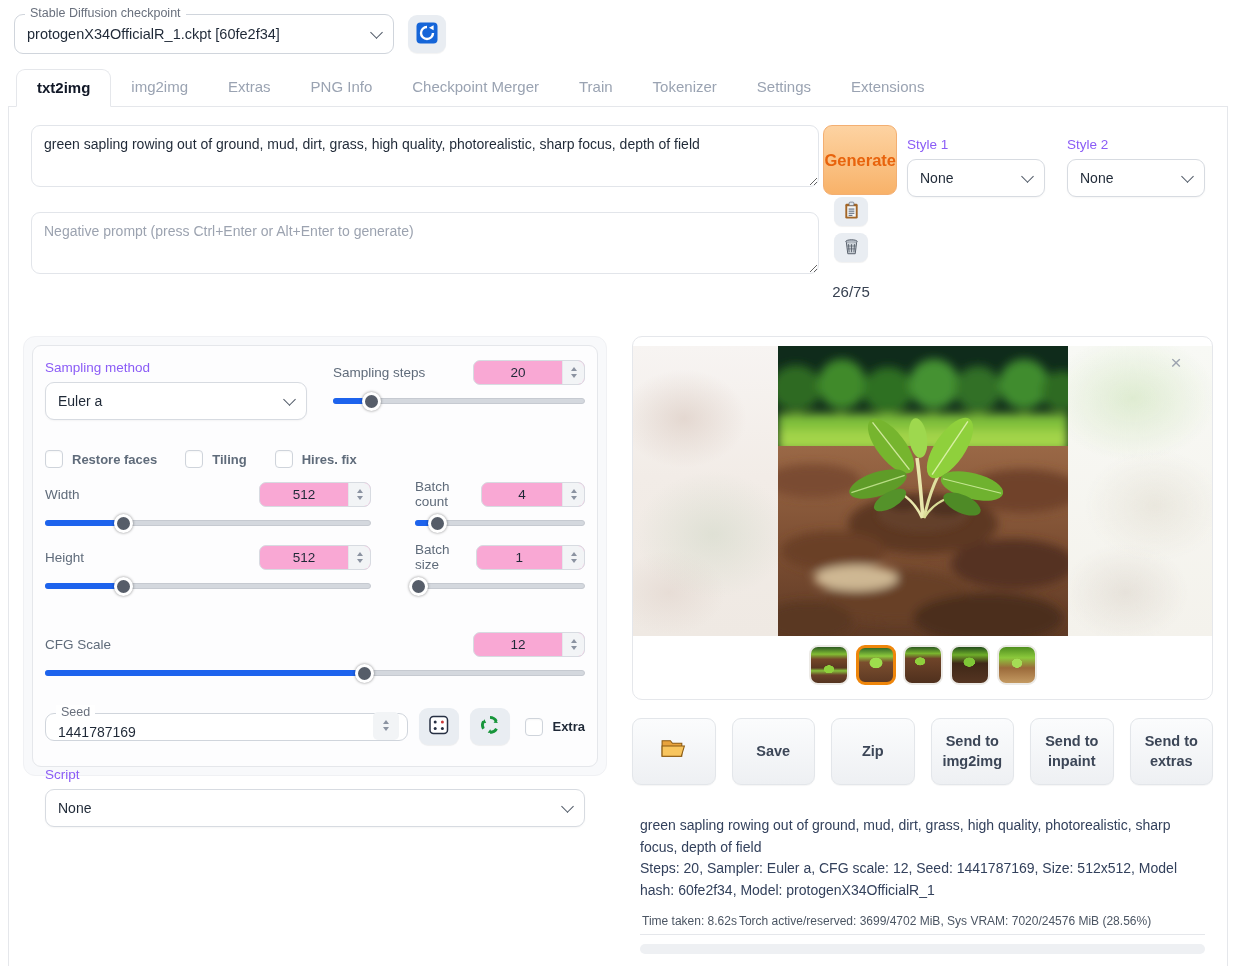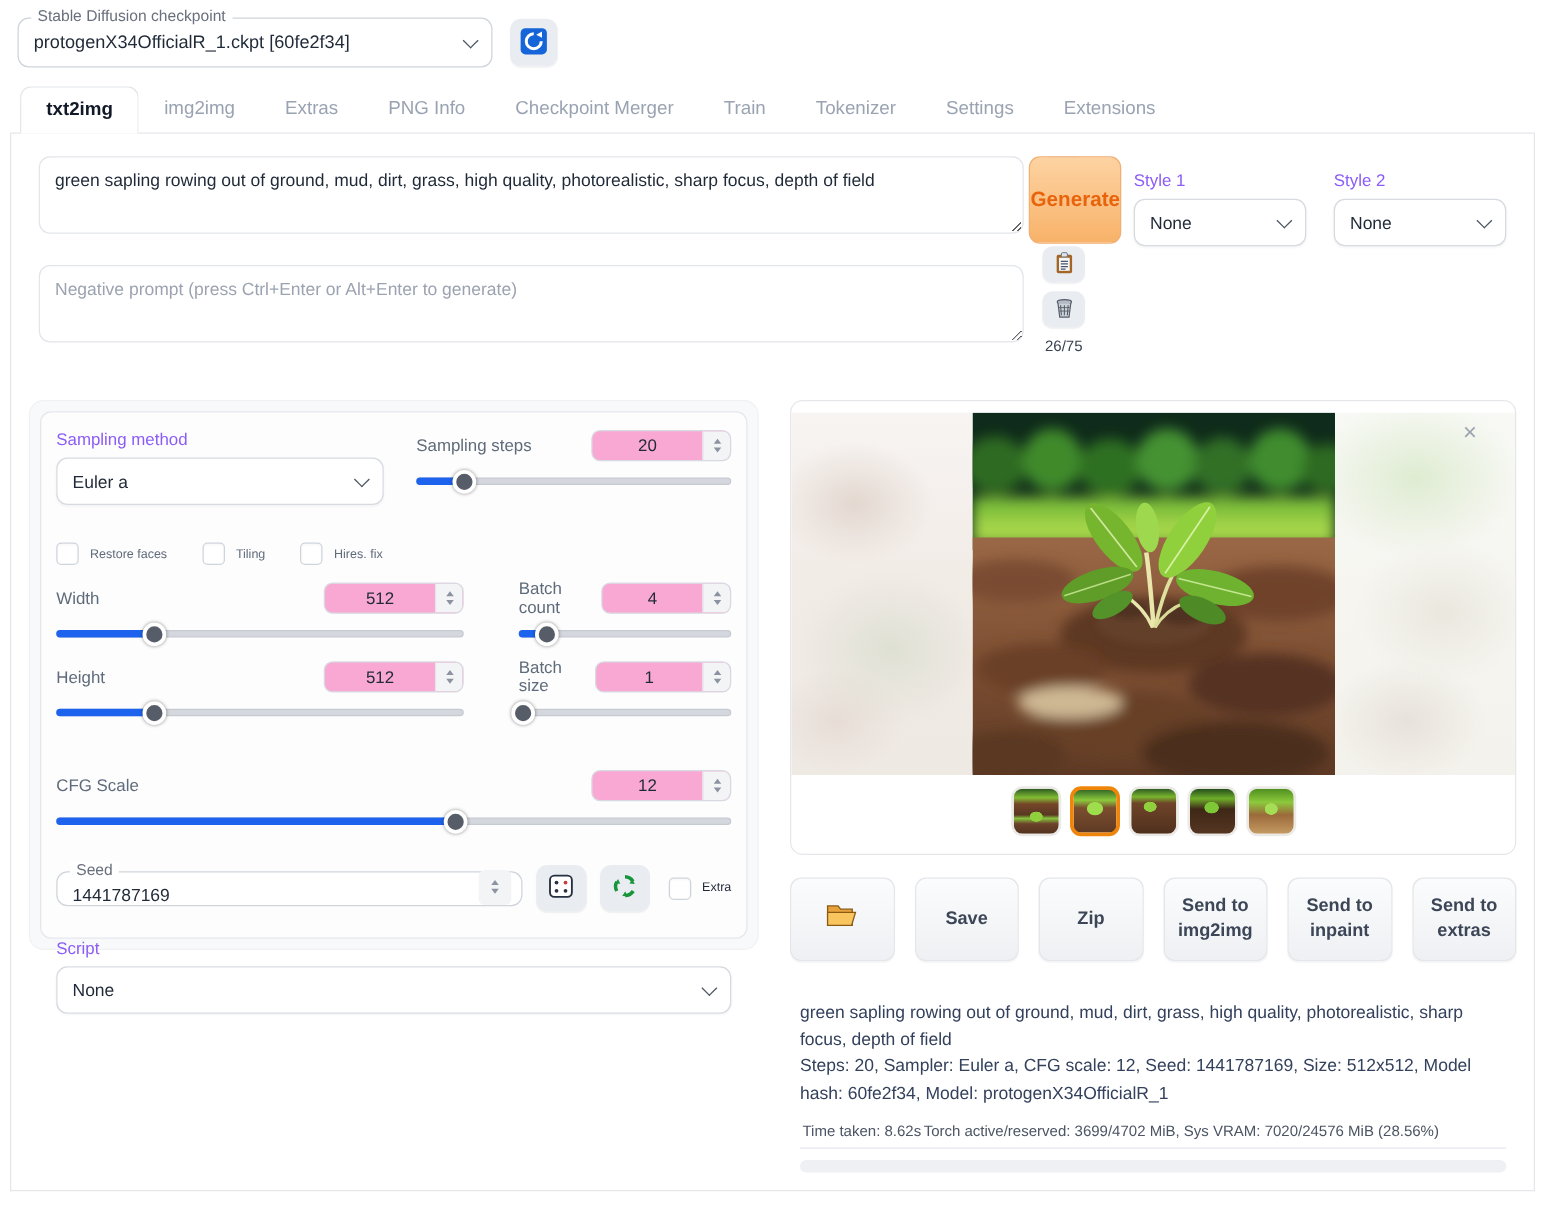--- a/index.html
+++ b/index.html
@@ -35,21 +35,21 @@
   
   .prompt-row { display:flex; gap:14px; padding:0 14px 0 14px; }
   .prompt-col { flex:1; display:flex; flex-direction:column; gap:25px; }
   textarea { width:100%; height:62px; border:1px solid #e2e5ea; border-radius:9px; resize:vertical;
     padding:10px 12px; font-family:inherit; font-size:14px; color:#1f2937; outline:none; }
   textarea::placeholder { color:#9ca3b0; }
   .mini-col { width:36px; display:flex; flex-direction:column; align-items:center; gap:7px; }
   .mini-btn { width:34px; height:29px; border:none; border-radius:8px; background:#e9edf2;
     display:flex; align-items:center; justify-content:center; cursor:pointer;
     box-shadow:0 1px 1px rgba(0,0,0,.06); }
-  .counter { font-size:12px; color:#374151; margin-top:1px; }
+  .counter { font-size:15px; color:#374151; margin-top:14px; }
 
   .gen-col { width:322px; display:flex; flex-direction:row;justify-content:flex-end; }
   .generate-btn { height:70px; border:1px solid #f3af72; border-radius:9px; cursor:pointer;
     background:linear-gradient(180deg,#fdd3a2 0%,#f8b269 100%);
     font-family:inherit; font-size:16.5px; font-weight:bold; color:#e8630c; }
   .styles-row { display:flex; gap:22px; margin-top:12px; padding-left:10px; }
   .style-group { width:138px; }
   .plain-label { font-size:13.5px; color:#8b5cf6; margin-bottom:7px; display:block; }
   .select-box { height:38px; border:1px solid #d7dbe1; border-radius:9px; background:#fff;
     display:flex; align-items:center; padding:0 12px; cursor:pointer;
@@ -84,21 +84,21 @@
   .slider .track { position:absolute; top:6px; left:0; right:0; height:6px; background:#d4d8de;
     border:1px solid #c6cad1; border-radius:4px; }
   .slider .fill { position:absolute; top:6px; left:0; height:6px; background:#1d63ed; border-radius:4px 0 0 4px; }
   .slider .thumb { position:absolute; top:0; width:19px; height:19px; border-radius:50%;
     background:#565d69; border:3px solid #fff; box-shadow:0 0 3px rgba(0,0,0,.45); transform:translateX(-9px); }
 
   .checks-row { display:flex; gap:28px; margin-top:30px; align-items:center; }
   .check { display:flex; align-items:center; gap:9px; cursor:pointer; }
   .cbox { width:18px; height:18px; border:1px solid #cfd4db; border-radius:4px; background:#fff;
     box-shadow:inset 0 1px 2px rgba(0,0,0,.04); flex:none; }
-  .clabel { font-size:10px; color:#5f6b7a; }
+  .clabel { font-size:13px; color:#5f6b7a;font-weight:bold; }
 
   .dims-row { display:flex; gap:44px; margin-top:14px; }
   .dims-left { width:326px; }
   .dims-right { flex:1; }
   .dim-block { margin-bottom:13px; }
 
   .cfg-block { margin-top:24px; }
 
   .seed-row { display:flex; align-items:center; gap:11px; margin-top:26px; }
   .seed-box { flex:1; height:28px; display:flex; align-items:flex-end; padding:0 2px 0 12px; }

